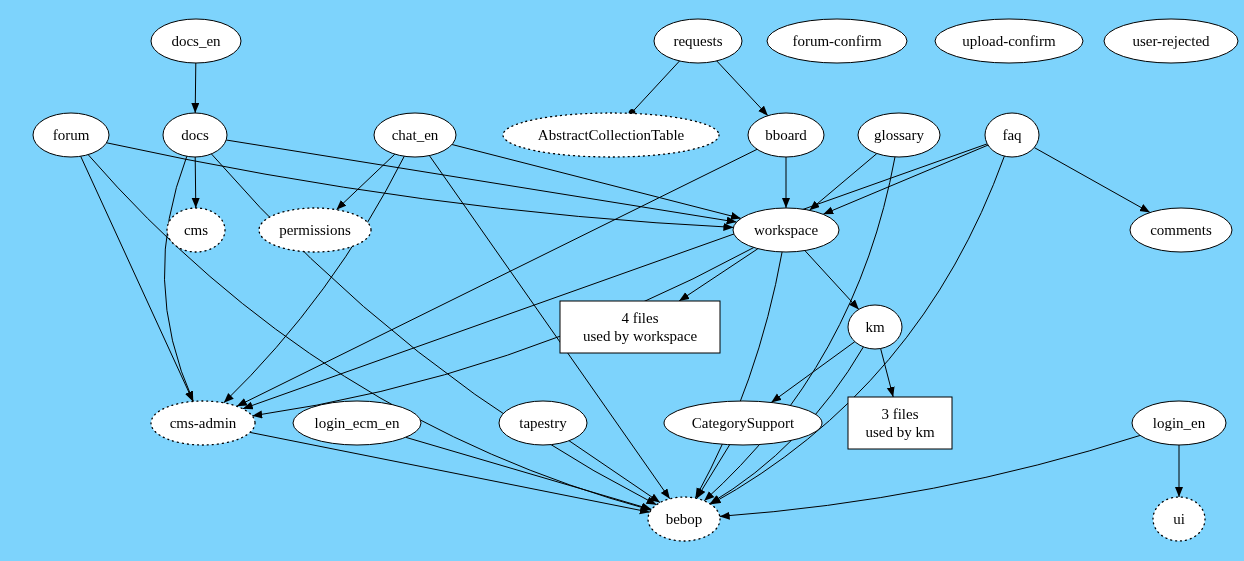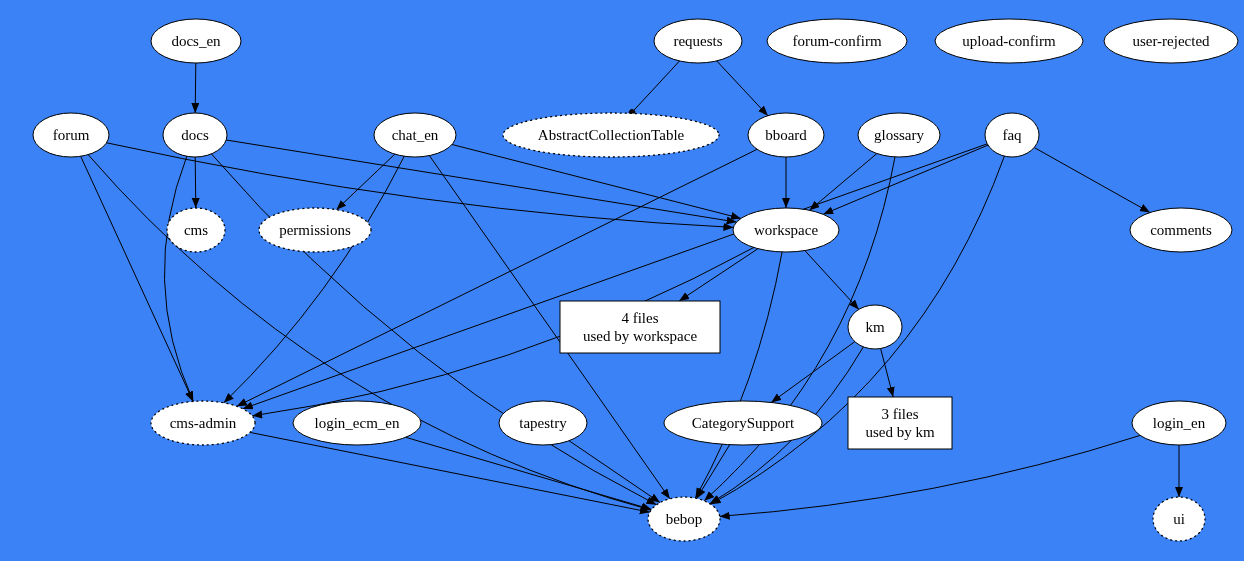--- a/index.html
+++ b/index.html
@@ -1,17 +1,17 @@
 <!DOCTYPE html>
 <html><head>
 <meta charset="utf-8">
 <title>Diagram</title>
 <style>
   html,body{margin:0;padding:0;background:#ffffff;}
-  .canvas{width:1244px;height:561px;position:relative;background:#3b82f6;}
+  .canvas{width:1244px;height:561px;position:relative;background:#7dd3fc;}
   .edge{fill:none;stroke:#000000;stroke-width:1;}
   .node-shape{fill:#ffffff;stroke:#000000;stroke-width:1;}
   .node-shape.dotted{stroke-dasharray:1 4;stroke-width:1.3;stroke-linecap:round;}
   .node-label{font-family:"Liberation Serif","DejaVu Serif",serif;font-size:15px;fill:#000000;text-anchor:middle;}
 </style>
 </head>
 <body>
 
 <div class="canvas">
   <svg width="1244" height="561" viewBox="0 0 1244 561" xmlns="http://www.w3.org/2000/svg">

